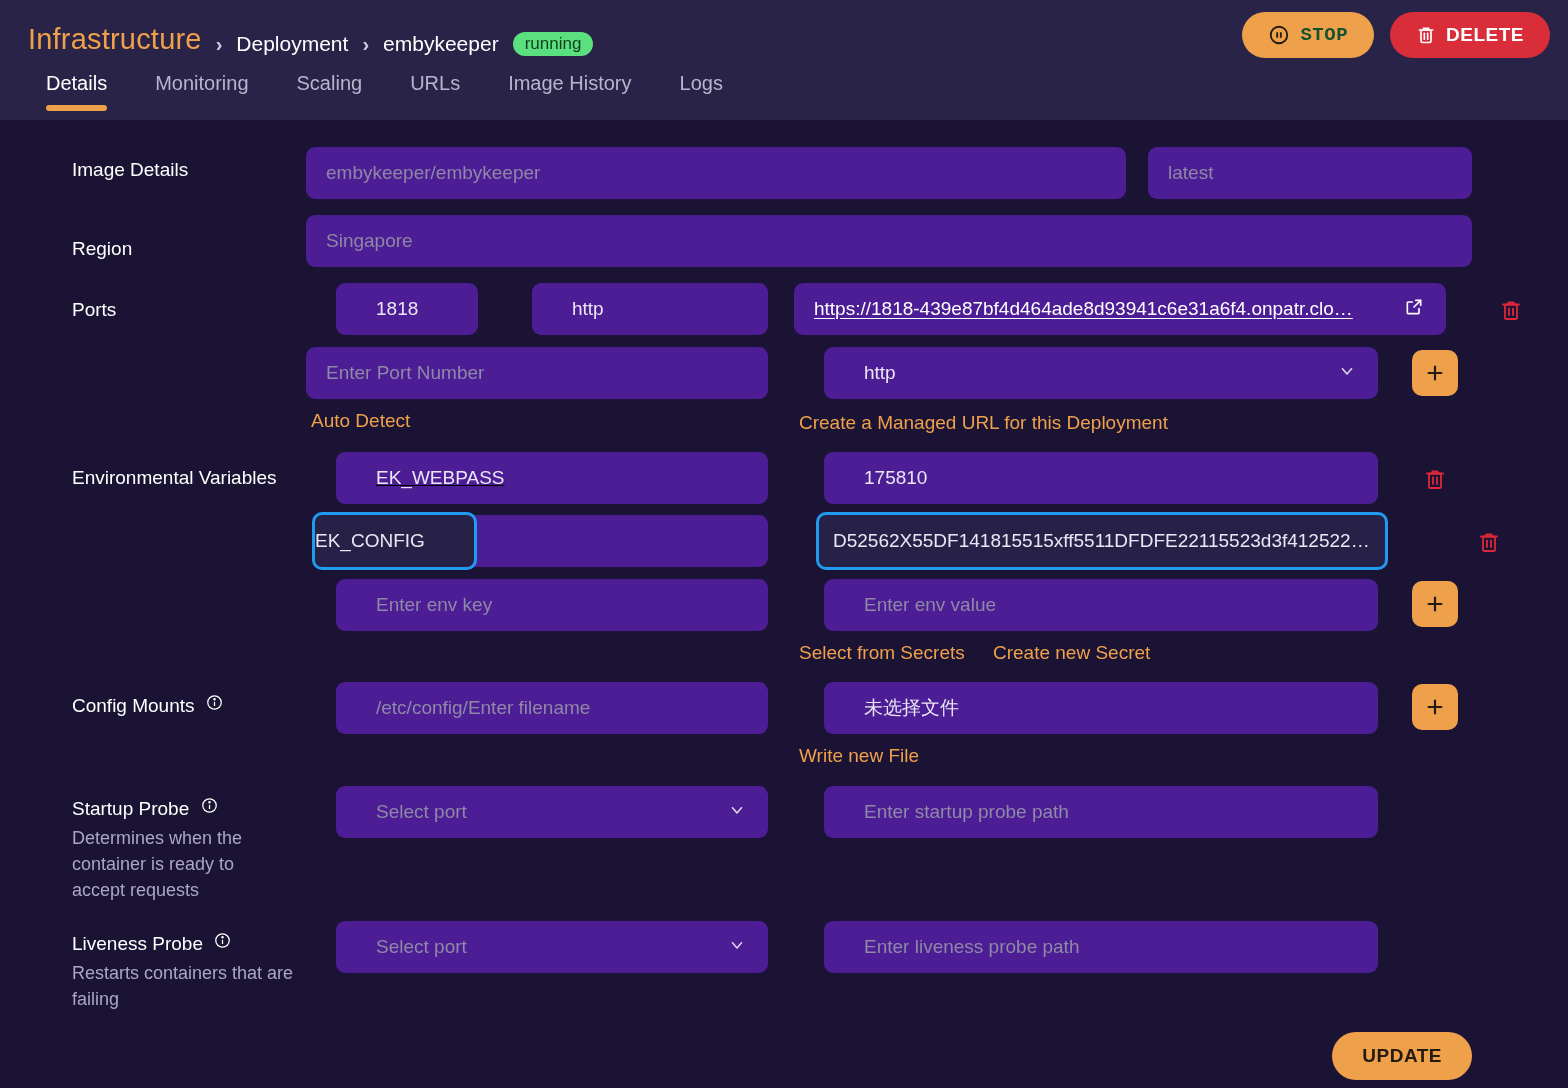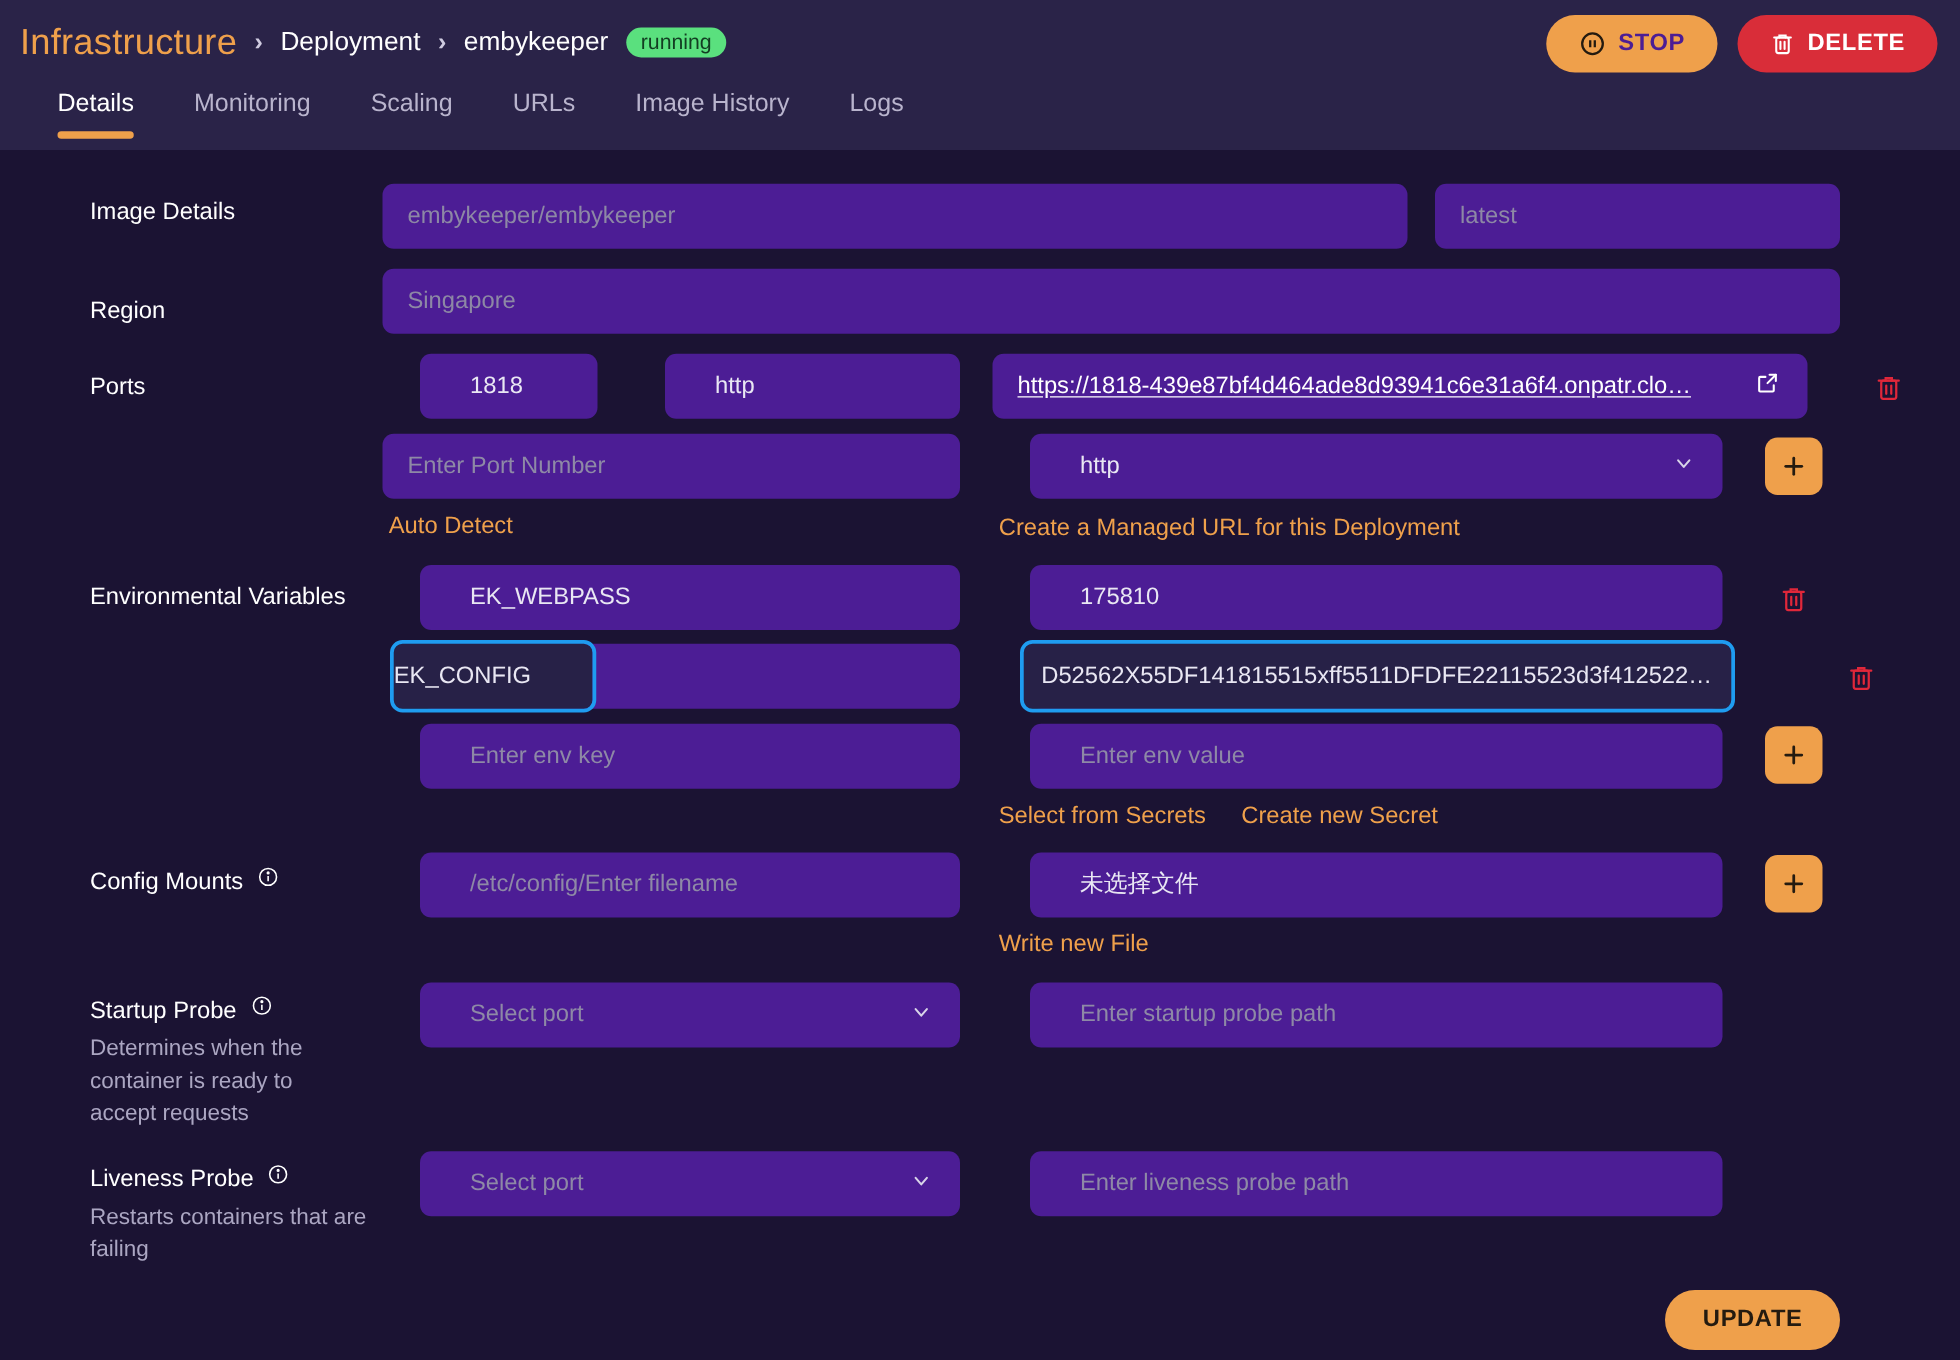--- a/index.html
+++ b/index.html
@@ -10,22 +10,22 @@
     overflow: hidden;
   }
   body { position: relative; }
 
   
   .topbar {
     position: absolute; left: 0; top: 0; width: 1568px; height: 120px;
     background: #2a2348;
   }
   .breadcrumb {
-    position: absolute; left: 16px; top: 12px;
-    display: flex; align-items: center; gap: 14px;
+    position: absolute; left: 28px; top: 12px;
+    display: flex; align-items: flex-end; gap: 14px;
     height: 44px;
   }
   .bc-root {
     color: #efa04b; font-size: 29px; font-weight: 400; letter-spacing: .2px;
   }
   .bc-sep { color: #cfcbe0; font-size: 20px; font-weight: 600; }
   .bc-item { color: #ffffff; font-size: 21px; }
   .bc-name { color: #ffffff; font-size: 21px; }
   .status-pill {
     background: #5ae07e; color: #133d22; border-radius: 14px;
@@ -36,21 +36,21 @@
   .hdr-actions {
     position: absolute; right: 18px; top: 12px;
     display: flex; gap: 16px; align-items: center;
   }
   .btn {
     display: inline-flex; align-items: center; gap: 10px;
     border: none; border-radius: 28px; cursor: pointer;
     font-size: 19px; font-weight: 700; letter-spacing: .5px;
     padding: 0 26px; height: 46px;
   }
-  .btn-stop { background: #efa04b; color: #4c1d95; }
+  .btn-stop { background: #efa04b; color: #14532d; font-family: Liberation Mono, monospace; }
   .btn-delete { background: #d92d39; color: #fff; }
   .btn svg { display: block; }
 
   
   .tabs {
     position: absolute; left: 0; top: 68px; width: 1568px; height: 52px;
     display: flex; align-items: flex-start; padding-left: 22px; gap: 0;
   }
   .tab {
     position: relative; color: #b9b4cd; font-size: 20px;
@@ -237,21 +237,21 @@
       </svg>
   </button>
 
   <div class="link" style="position:absolute; left:311px; top:290px;">Auto Detect</div>
   <div class="link" style="position:absolute; left:799px; top:292px;">Create a Managed URL for this Deployment</div>
 
   <div class="row" style="left:72px; top:346px;">
     <div class="lbl">Environmental Variables</div>
   </div>
 
-  <div class="field-wrap" style="left:306px; top:332px; width:462px;">
+  <div class="field-wrap" style="left:306px; top:332px; width:462px;text-decoration:underline;">
     <div class="field pad-sm">EK_WEBPASS</div>
   </div>
   <div class="field-wrap" style="left:794px; top:332px; width:584px;">
     <div class="field pad-sm">175810</div>
   </div>
   <button class="icon-btn-trash" style="position:absolute; left:1418px; top:339px;">
     <svg width="24" height="26" viewBox="0 0 24 24" fill="none" stroke="#e0273a" stroke-width="1.8" stroke-linecap="round">
       <path d="M4 6.5h16"></path>
         <path d="M9.5 6.5V4.5h5v2"></path>
         <rect x="6" y="6.5" width="12" height="14.5" rx="1.6"></rect>

